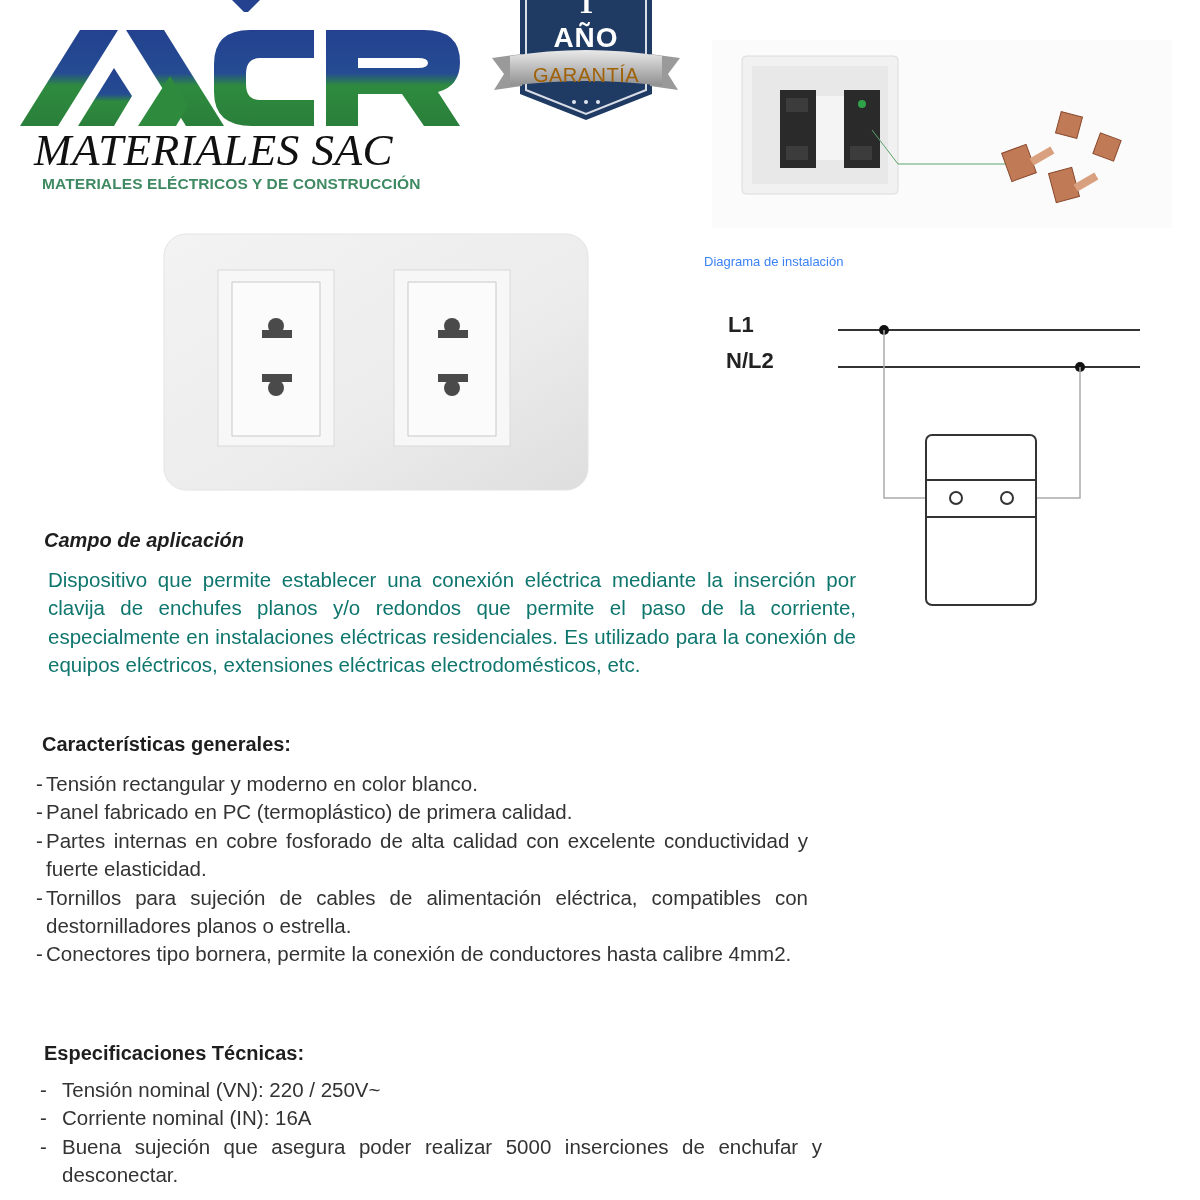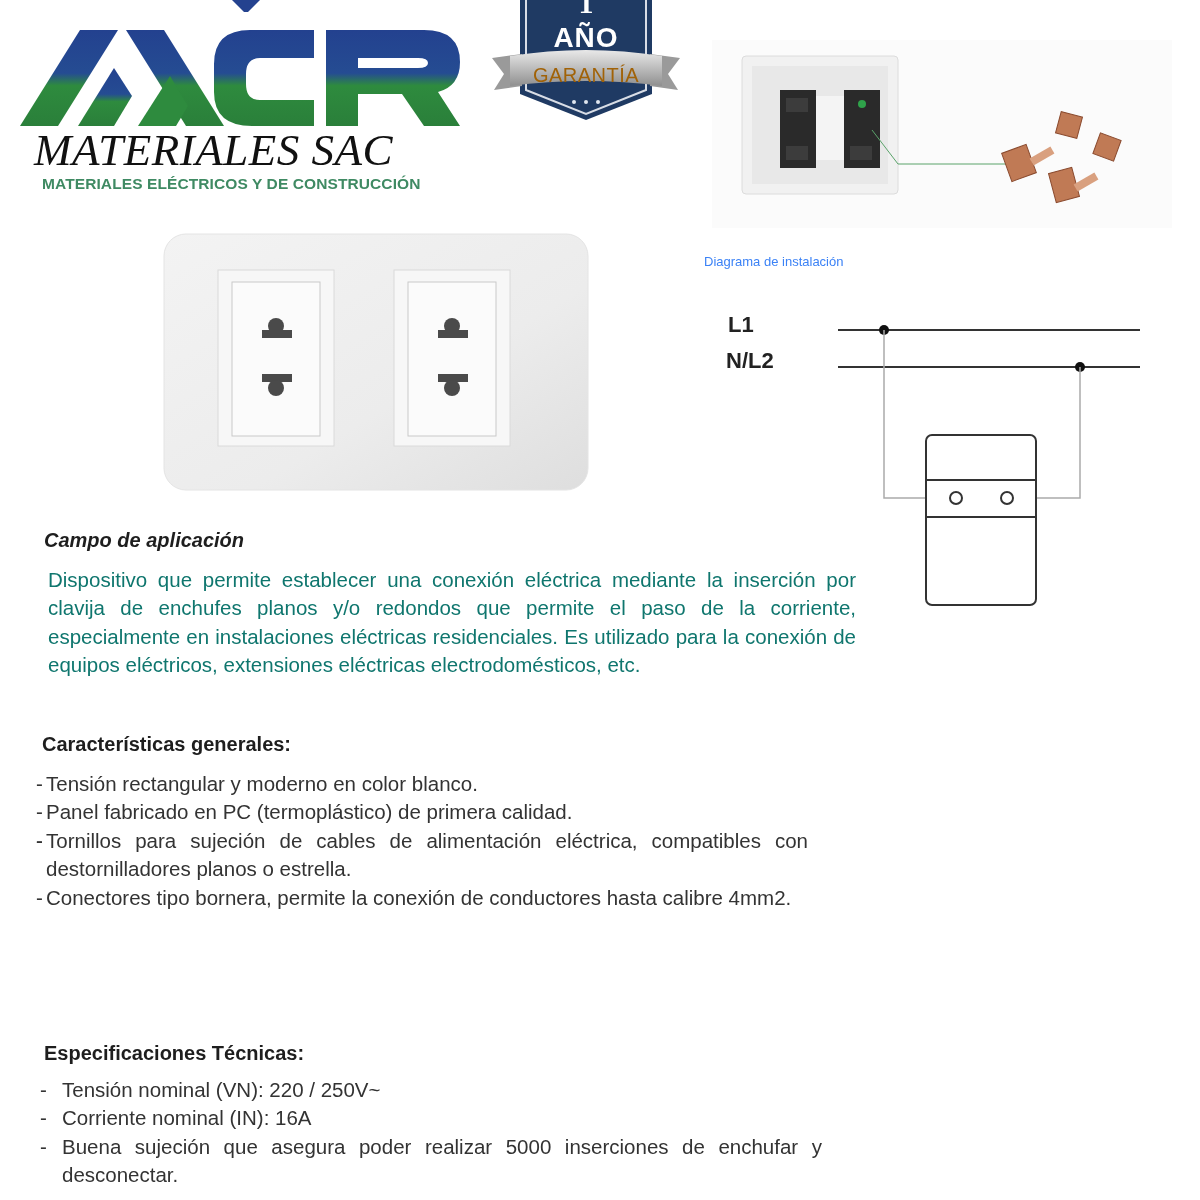--- a/index.html
+++ b/index.html
@@ -203,21 +203,21 @@
   </svg>
 </div>
 
 <div class="section-title" style="left:44px; top:529px;font-style:italic;">Campo de aplicación</div>
 <p class="para" style="left:48px; top:566px; width:808px;">Dispositivo que permite establecer una conexión eléctrica mediante la inserción por clavija de enchufes planos y/o redondos que permite el paso de la corriente, especialmente en instalaciones eléctricas residenciales. Es utilizado para la conexión de equipos eléctricos, extensiones eléctricas electrodomésticos, etc.</p>
 
 <div class="section-title" style="left:42px; top:733px;">Características generales:</div>
 <ul class="bullets" style="left:36px; top:770px; width:772px;">
   <li><span class="dash">-</span><span>Tensión rectangular y moderno en color blanco.</span></li>
   <li><span class="dash">-</span><span>Panel fabricado en PC (termoplástico) de primera calidad.</span></li>
-  <li><span class="dash">-</span></li>
+  <li><span class="dash">-</span><span>Partes internas en cobre fosforado de alta calidad con excelente conductividad y fuerte elasticidad.</span></li>
   <li><span class="dash">-</span><span>Tornillos para sujeción de cables de alimentación eléctrica, compatibles con destornilladores planos o estrella.</span></li>
   <li><span class="dash">-</span><span>Conectores tipo bornera, permite la conexión de conductores hasta calibre 4mm2.</span></li>
 </ul>
 
 <div class="section-title" style="left:44px; top:1042px;">Especificaciones Técnicas:</div>
 <ul class="specs" style="left:40px; top:1076px; width:782px;">
   <li><span class="dash">-</span><span>Tensión nominal (VN): 220 / 250V~</span></li>
   <li><span class="dash">-</span><span>Corriente nominal (IN): 16A</span></li>
   <li><span class="dash">-</span><span>Buena sujeción que asegura poder realizar 5000 inserciones de enchufar y desconectar.</span></li>
 </ul>

